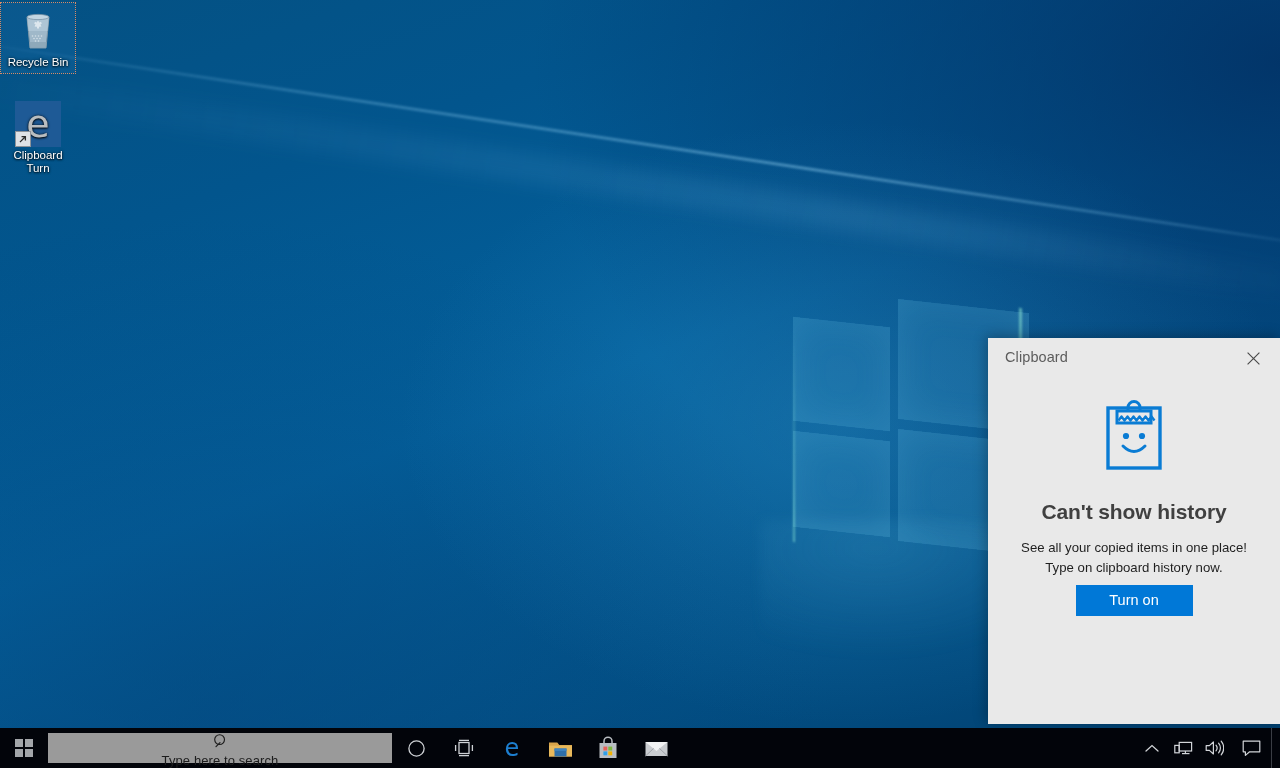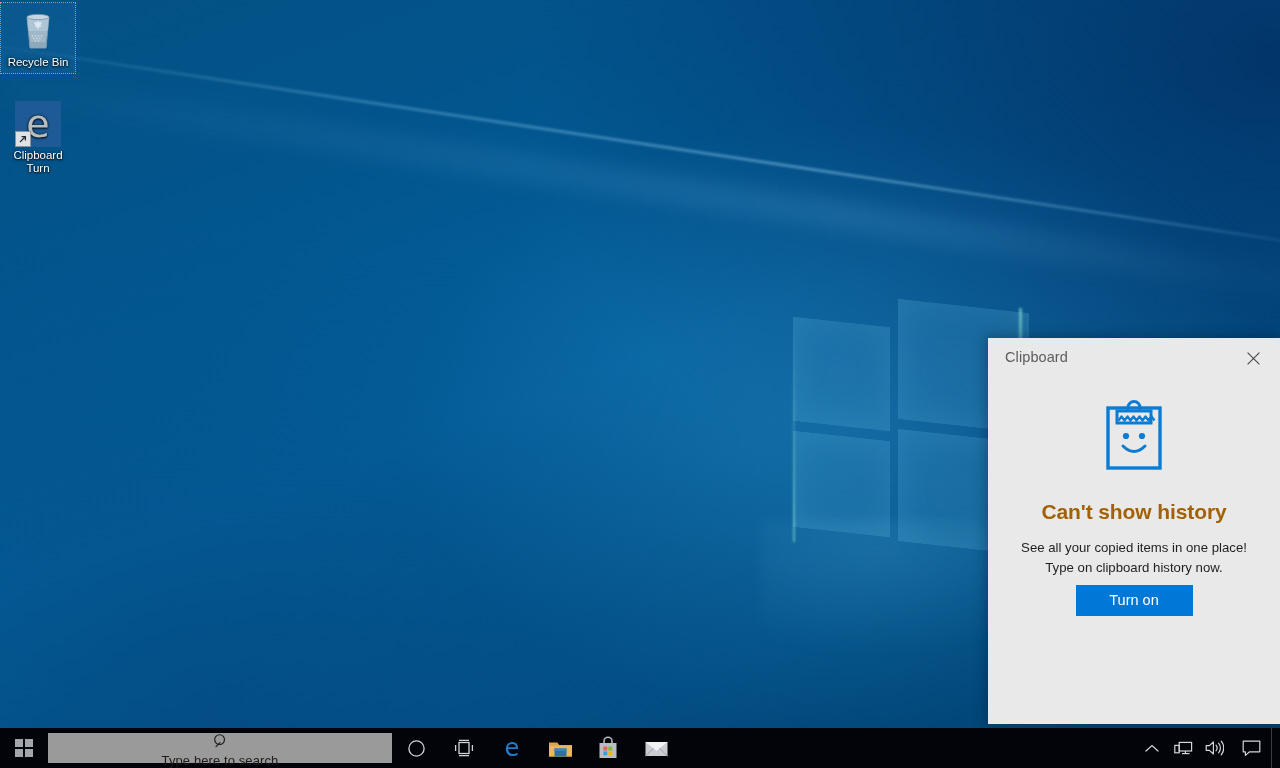--- a/index.html
+++ b/index.html
@@ -170,21 +170,21 @@
     text-align: center;
   }
   .cb-illustration {
     width: 60px; height: 76px;
     margin: 0 auto 28px auto;
   }
   .cb-illustration svg { display: block; }
   .cb-heading {
     font-size: 21px;
     font-weight: bold;
-    color: #a16207;
+    color: #404040;
     margin: 0 0 14px 0;
     letter-spacing: -0.1px;
   }
   .cb-sub {
     font-size: 13.2px;
     color: #1f1f1f;
     line-height: 19.5px;
     margin: 0 auto 8px auto;
     width: 270px;
   }

